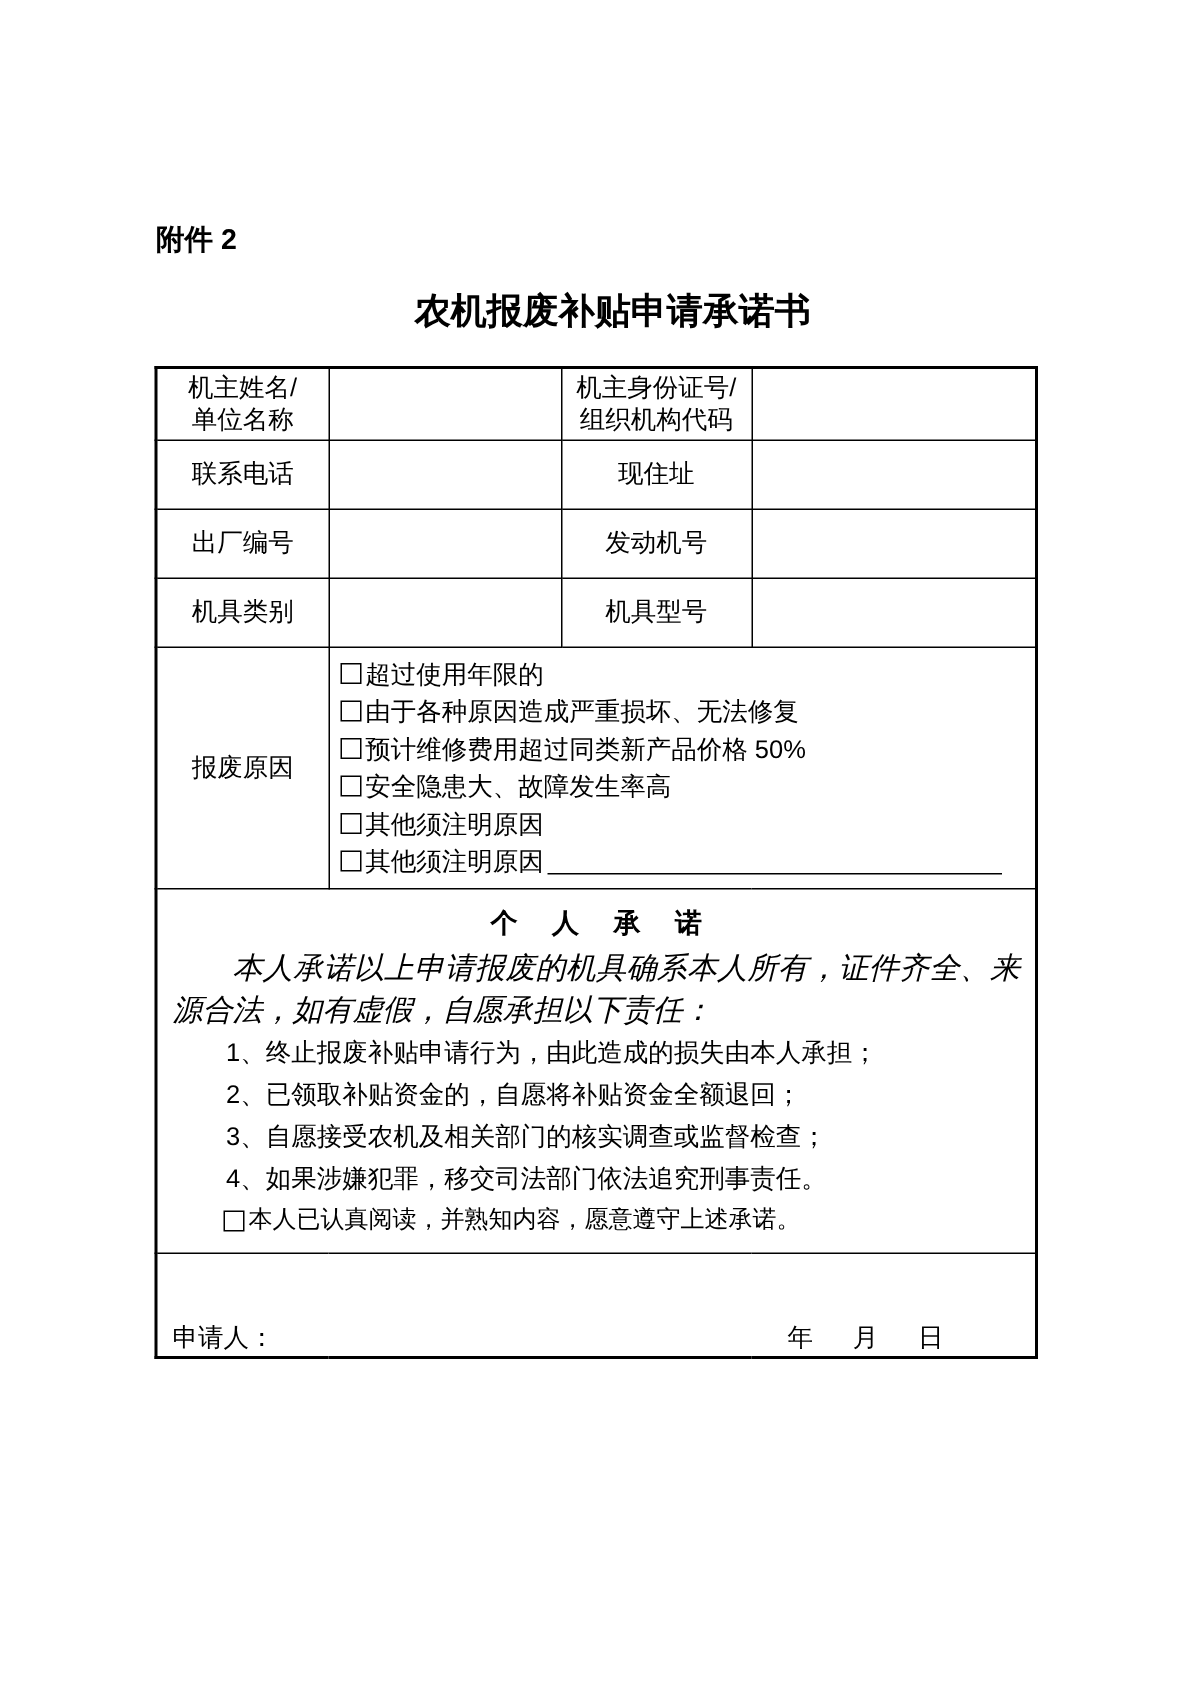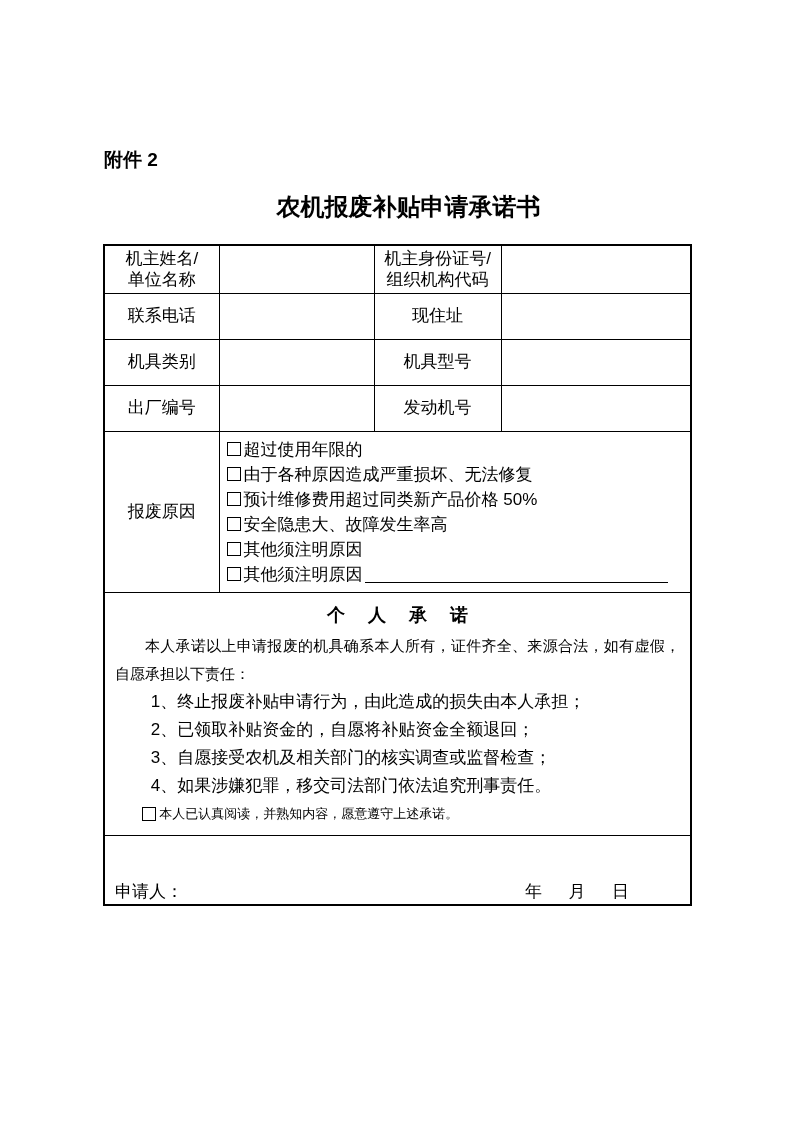--- a/index.html
+++ b/index.html
@@ -64,26 +64,27 @@
   }
 
   td.commit-cell { vertical-align: top; padding: 7px 10px; }
   .commit-title {
     text-align: center; font-weight: bold;
     font-size: 18px; letter-spacing: 9px;
     margin: 3px 0 5px 9px; 
   }
   .commit-intro {
     margin: 0; text-indent: 2em;
-    font-size: 15px; line-height: 28px;
+    font-size: 20px; line-height: 28px;
     text-align: justify;
+    font-style: italic;
   }
   .commit-item { padding-left: 2.1em; font-size: 17px; line-height: 28px; }
   .commit-ack {
-    padding-left: 2.1em; font-size: 13px; line-height: 28px;
+    padding-left: 2.1em; font-size: 16px; line-height: 28px;
     display: flex; align-items: center; text-align: center;
   }
 
   td.sign-cell { position: relative; }
   .applicant {
     position: absolute; left: 10px; top: 44px;
     font-size: 17px;
   }
   .ymd-group {
     position: absolute; left: 420px; top: 44px;
@@ -116,29 +117,29 @@
 组织机构代码</td>
         <td class="value-cell"></td>
       </tr>
       <tr class="row-info">
         <td class="label-cell">联系电话</td>
         <td class="value-cell"></td>
         <td class="label-cell">现住址</td>
         <td class="value-cell"></td>
       </tr>
       <tr class="row-info">
+        <td class="label-cell">出厂编号</td>
+        <td class="value-cell"></td>
+        <td class="label-cell">发动机号</td>
+        <td class="value-cell"></td>
+      </tr>
+      <tr class="row-info">
         <td class="label-cell">机具类别</td>
         <td class="value-cell"></td>
         <td class="label-cell">机具型号</td>
-        <td class="value-cell"></td>
-      </tr>
-      <tr class="row-info">
-        <td class="label-cell">出厂编号</td>
-        <td class="value-cell"></td>
-        <td class="label-cell">发动机号</td>
         <td class="value-cell"></td>
       </tr>
 
       <tr class="row-reason">
         <td class="label-cell">报废原因</td>
         <td class="reason-options-cell" colspan="3">
           <div class="cb-line">
             <span class="cb-box"></span>
             <span>超过使用年限的</span>
           </div>

